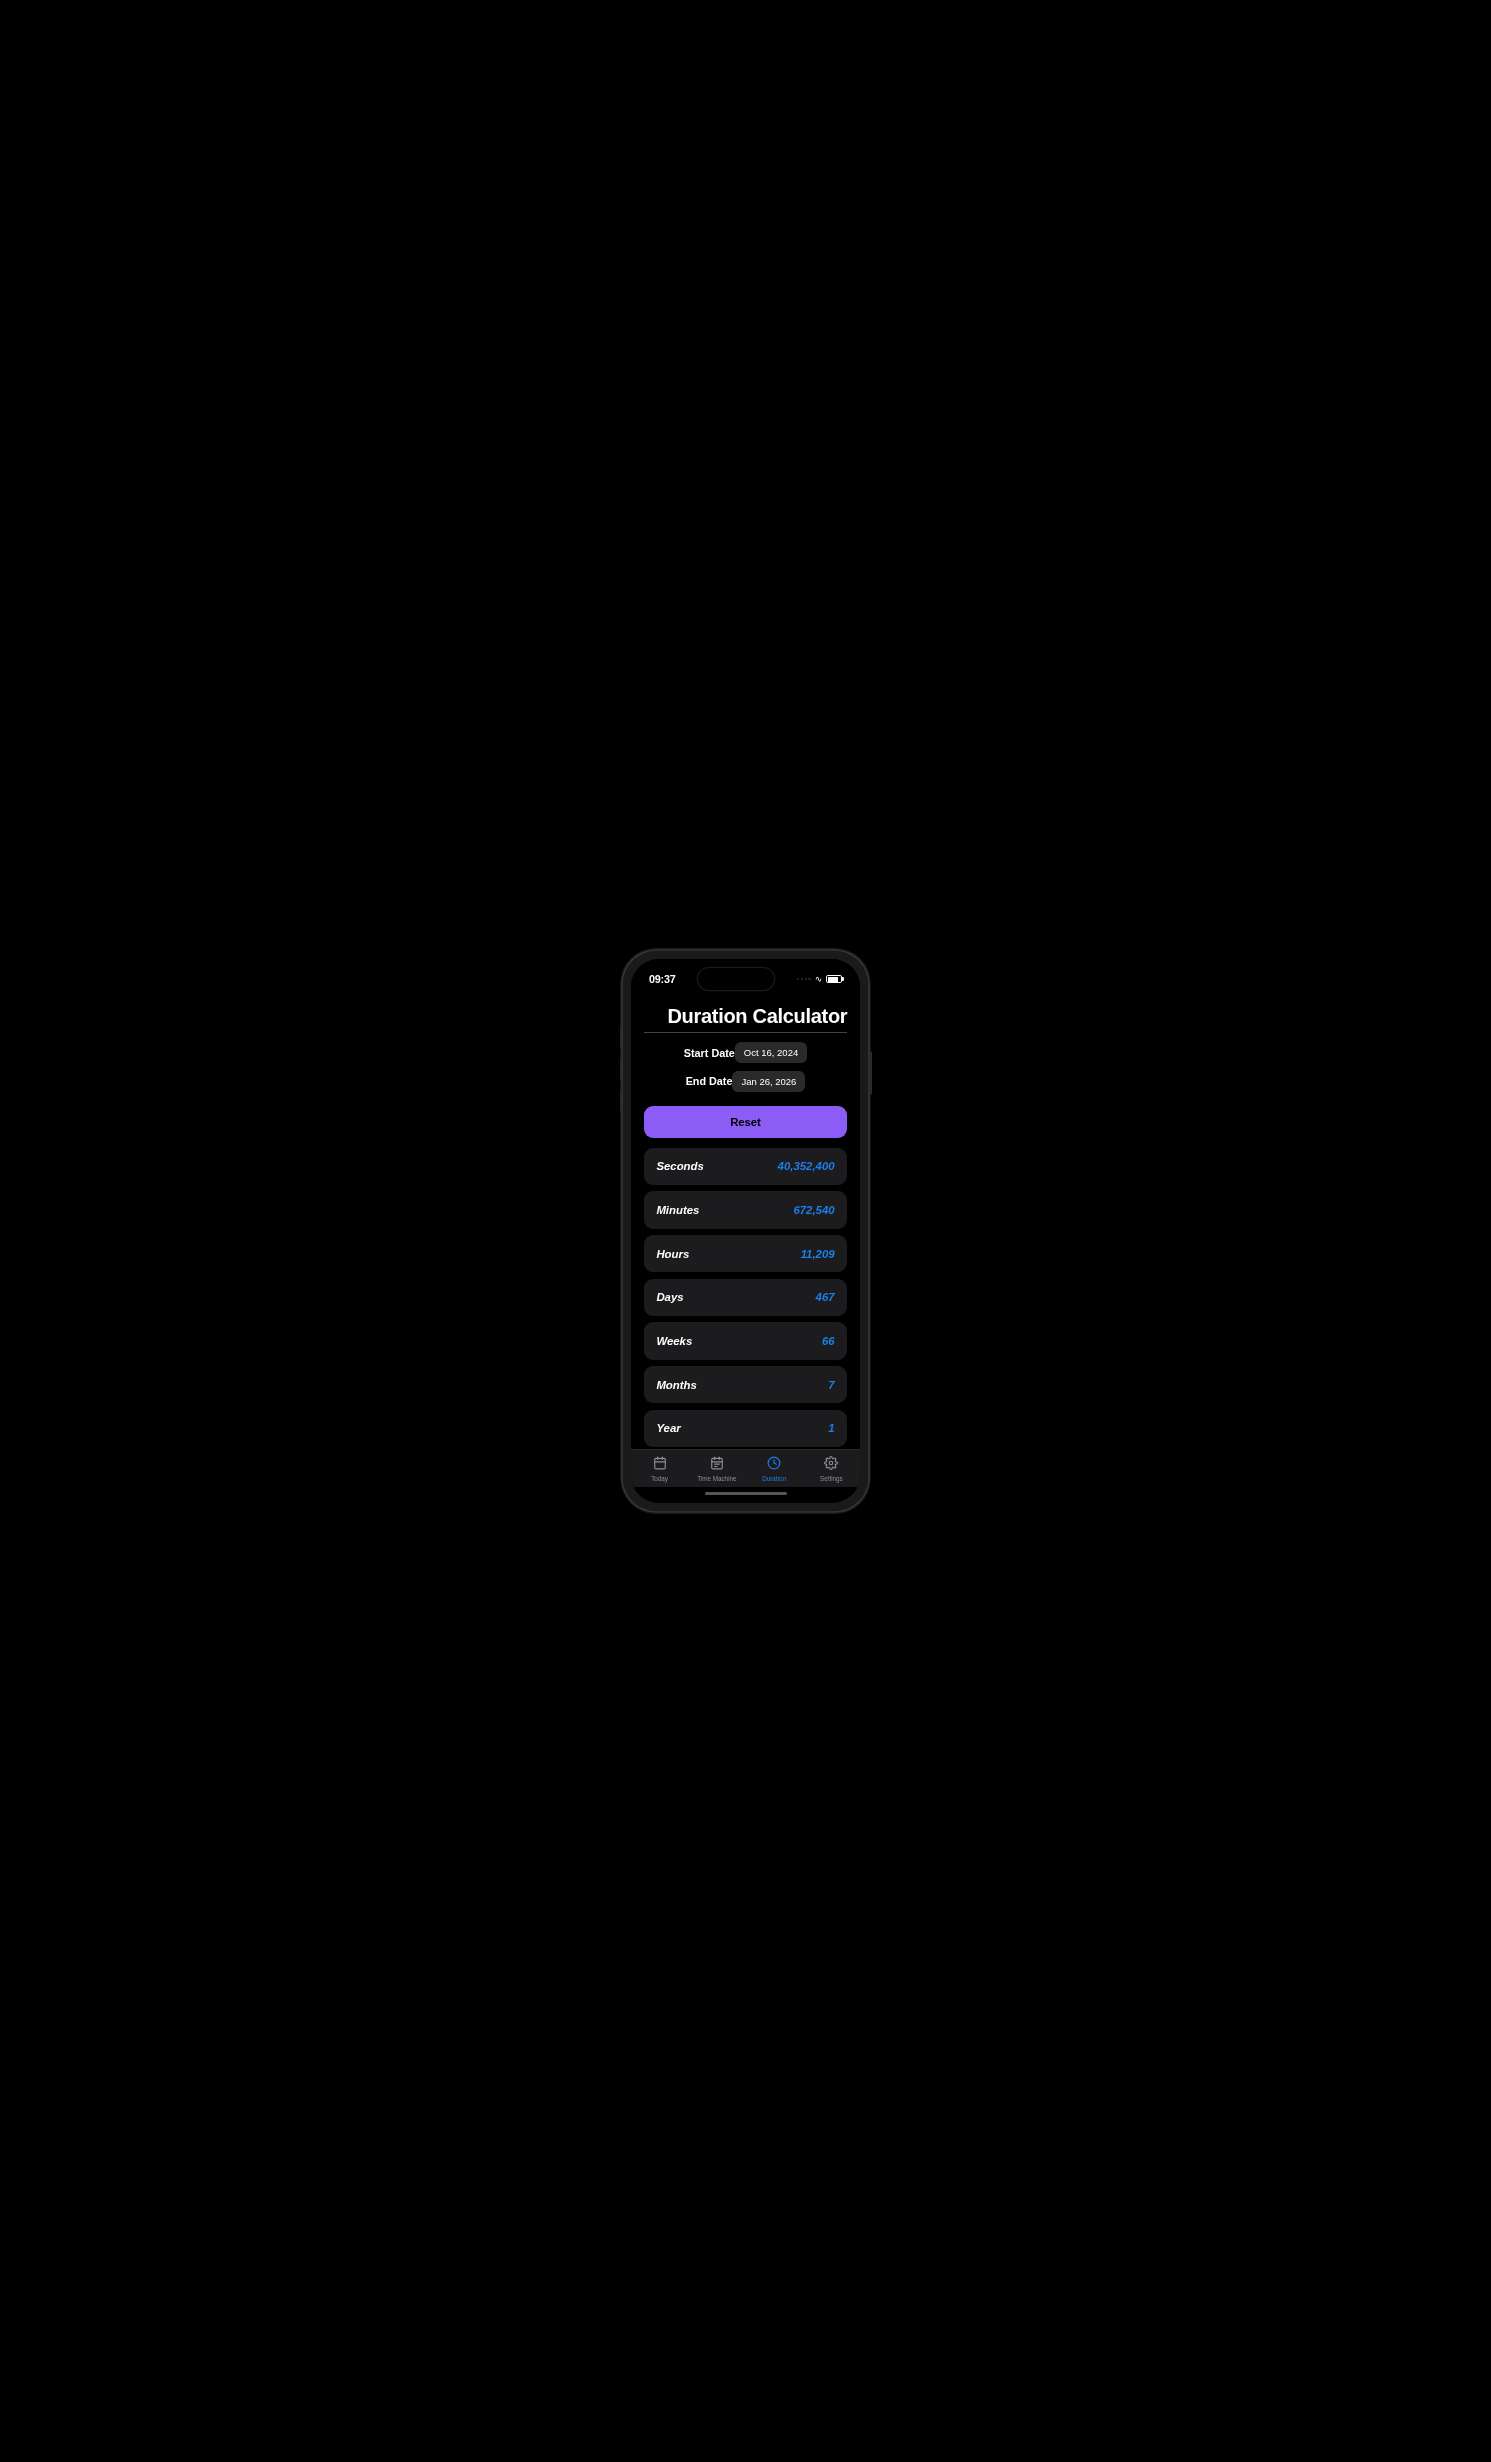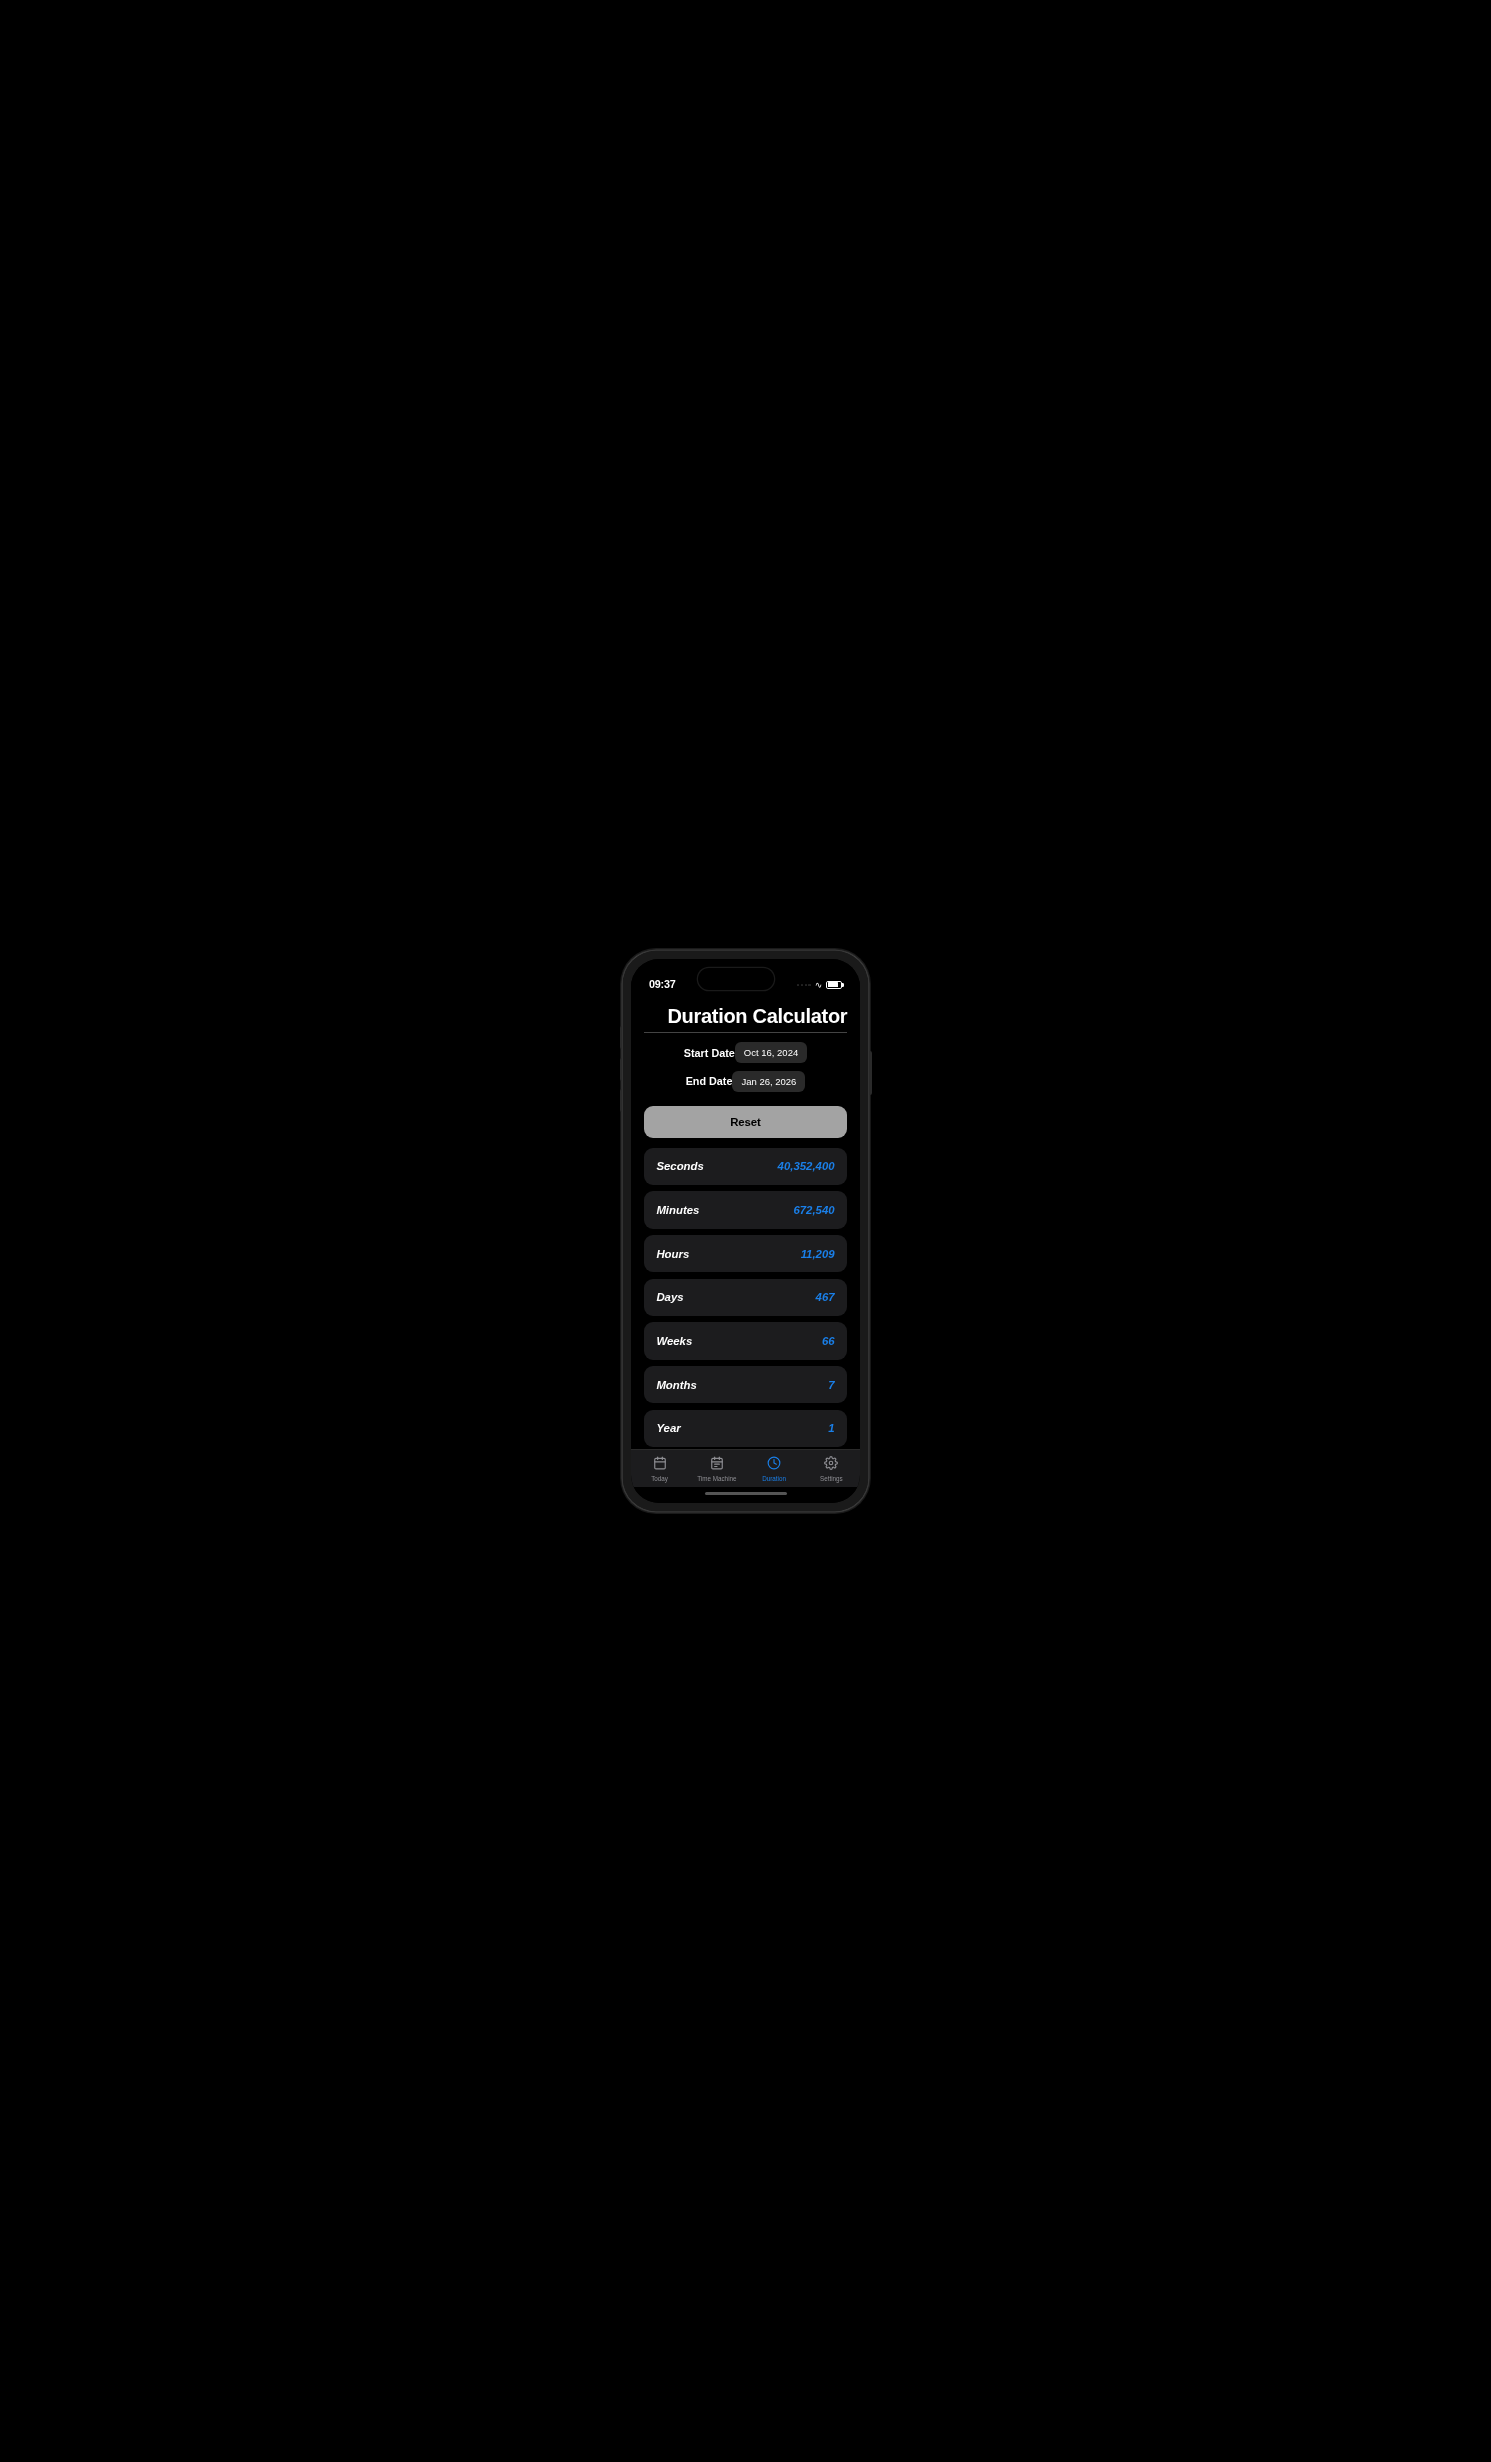--- a/index.html
+++ b/index.html
@@ -54,21 +54,21 @@
       border-radius: 28px;
       overflow: hidden;
       position: relative;
       width: 100%;
     }
 
     
     .status-bar {
       display: flex;
       justify-content: space-between;
-      align-items: flex-end;
+      align-items: center;
       padding: 9px 18px 5px;
       background: #000;
     }
 
     .status-time {
       font-size: 10.8px;
       font-weight: 600;
       color: #fff;
       letter-spacing: -0.2px;
     }
@@ -131,21 +131,21 @@
       color: #fff;
       font-size: 9.5px;
       font-weight: 500;
       padding: 5px 9px;
       border-radius: 6px;
     }
 
     
     .reset-button {
       width: 100%;
-      background: #a3a3a3;
+      background: #8b5cf6;
       color: #000;
       font-size: 11.4px;
       font-weight: 700;
       border: none;
       border-radius: 9px;
       padding: 10px;
       margin: 6.3px 0 10px;
       cursor: pointer;
       letter-spacing: -0.1px;
     }

